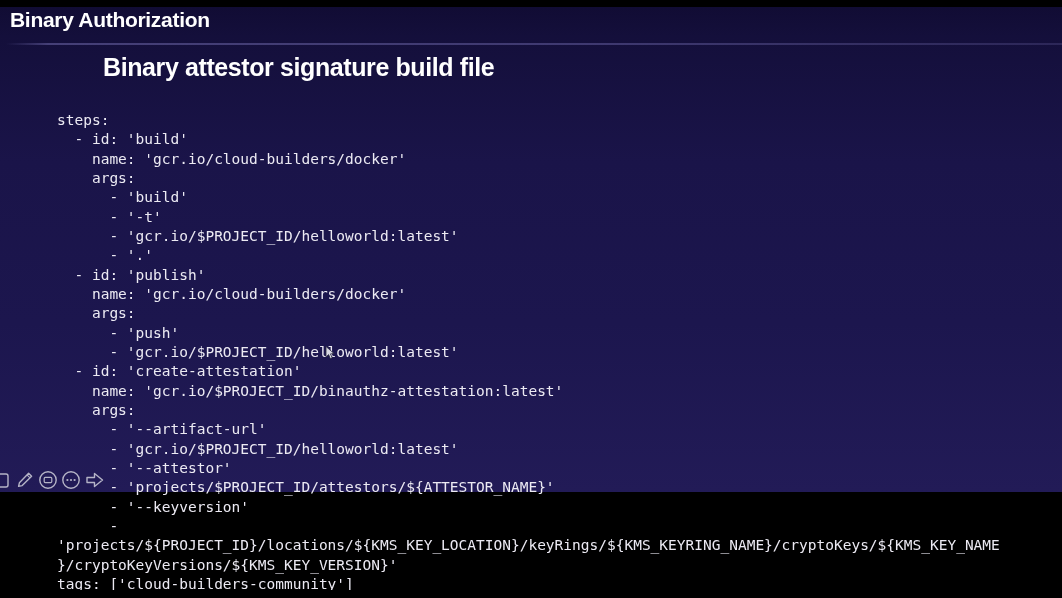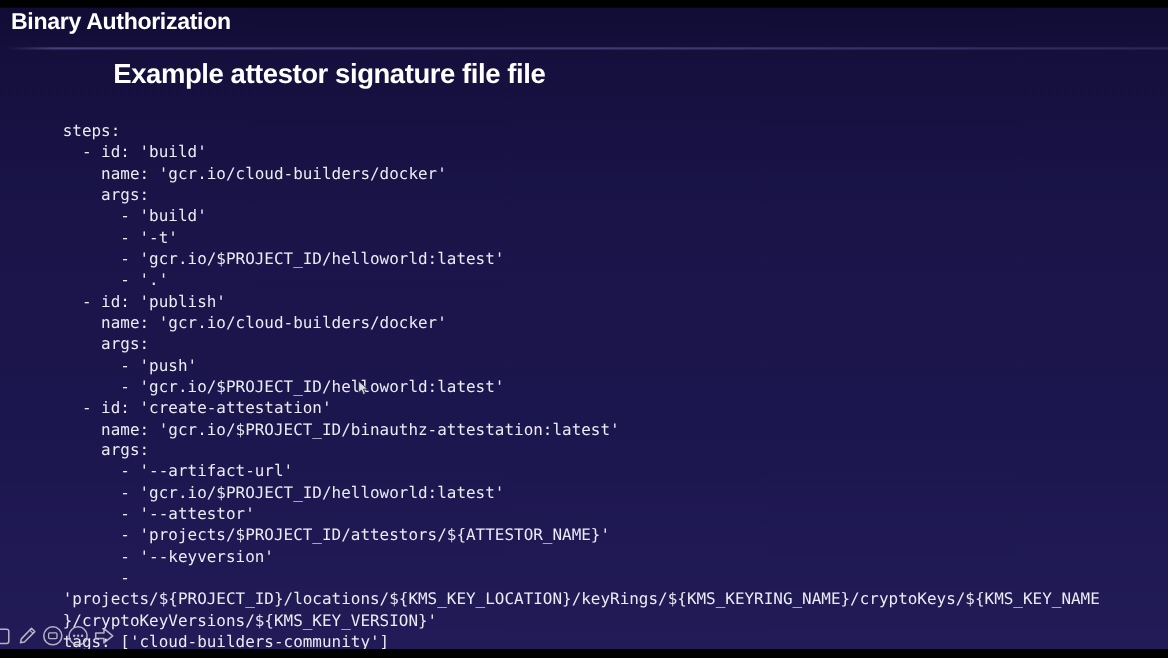--- a/index.html
+++ b/index.html
@@ -7,21 +7,21 @@
     position:relative;
     width:1062px;height:598px;
     overflow:hidden;
     background:#000;
     font-family:"Liberation Sans",sans-serif;
   }
   .bar{position:absolute;left:0;width:100%;background:#000;}
   .bar.top{top:0;height:7px;}
   .bar.bottom{bottom:0;height:8px;}
   .slide{
-    position:absolute;left:0;top:7px;width:1062px;height:583px;
+    position:absolute;left:0;top:7px;width:1062px;height:485px;
     background:linear-gradient(180deg,#110c34 0%,#140f3b 6%,#1a1449 32%,#1c164e 65%,#221b57 100%);
   }
   .kicker{
     position:absolute;left:10px;top:1px;
     color:#ffffff;font-size:21px;font-weight:700;letter-spacing:-0.3px;
   }
   .divider{
     position:absolute;left:6px;right:0;top:36px;height:2px;
     background:linear-gradient(90deg,rgba(78,72,130,0) 0%,rgba(78,72,130,0.85) 4%,rgba(74,68,126,0.8) 55%,rgba(64,58,112,0.55) 100%);
   }
@@ -50,21 +50,21 @@
 
 <div class="screen">
   <div class="bar top"></div>
 
   <div class="slide">
 
     <div class="kicker">Binary Authorization</div>
 
     <div class="divider"></div>
 
-    <h1 class="title">Example attestor signature file file</h1>
+    <h1 class="title">Binary attestor signature build file</h1>
 
     <pre class="code">steps:
   - id: 'build'
     name: 'gcr.io/cloud-builders/docker'
     args:
       - 'build'
       - '-t'
       - 'gcr.io/$PROJECT_ID/helloworld:latest'
       - '.'
   - id: 'publish'

